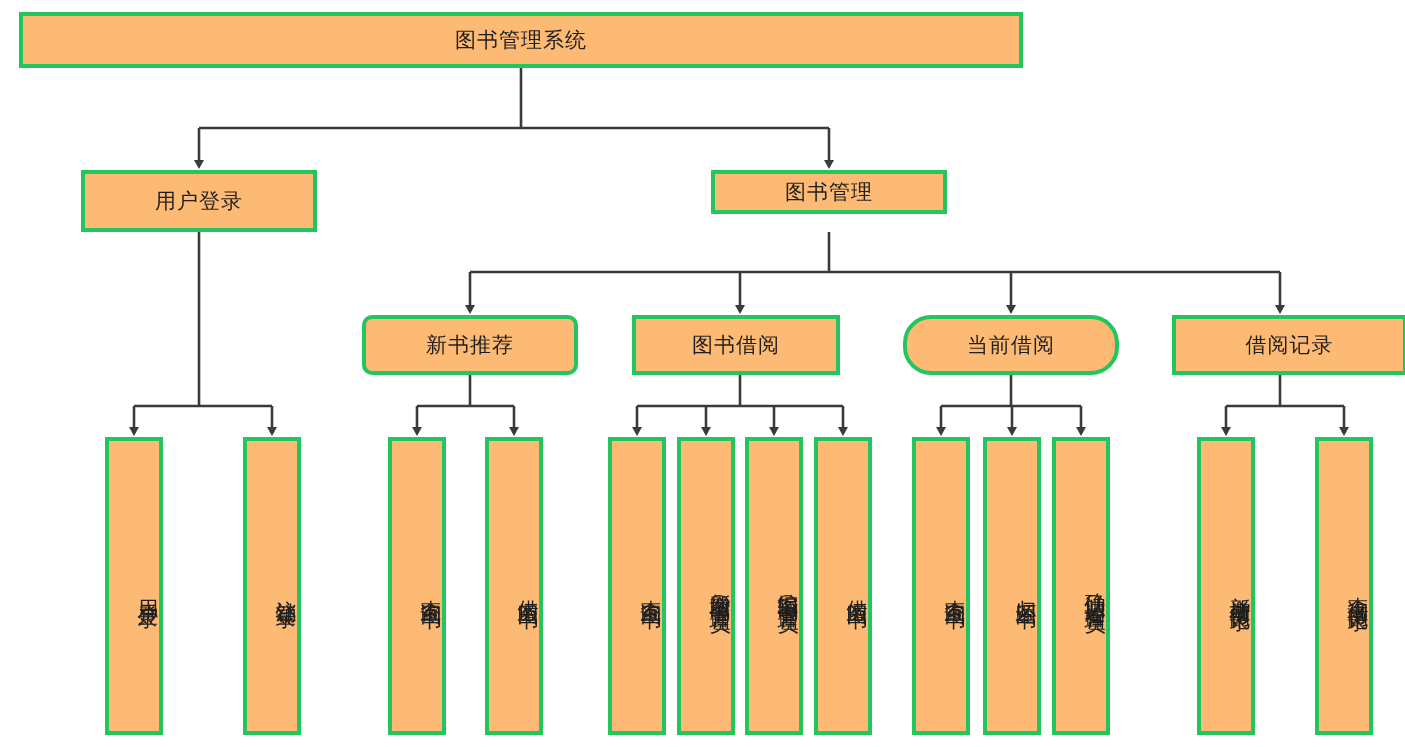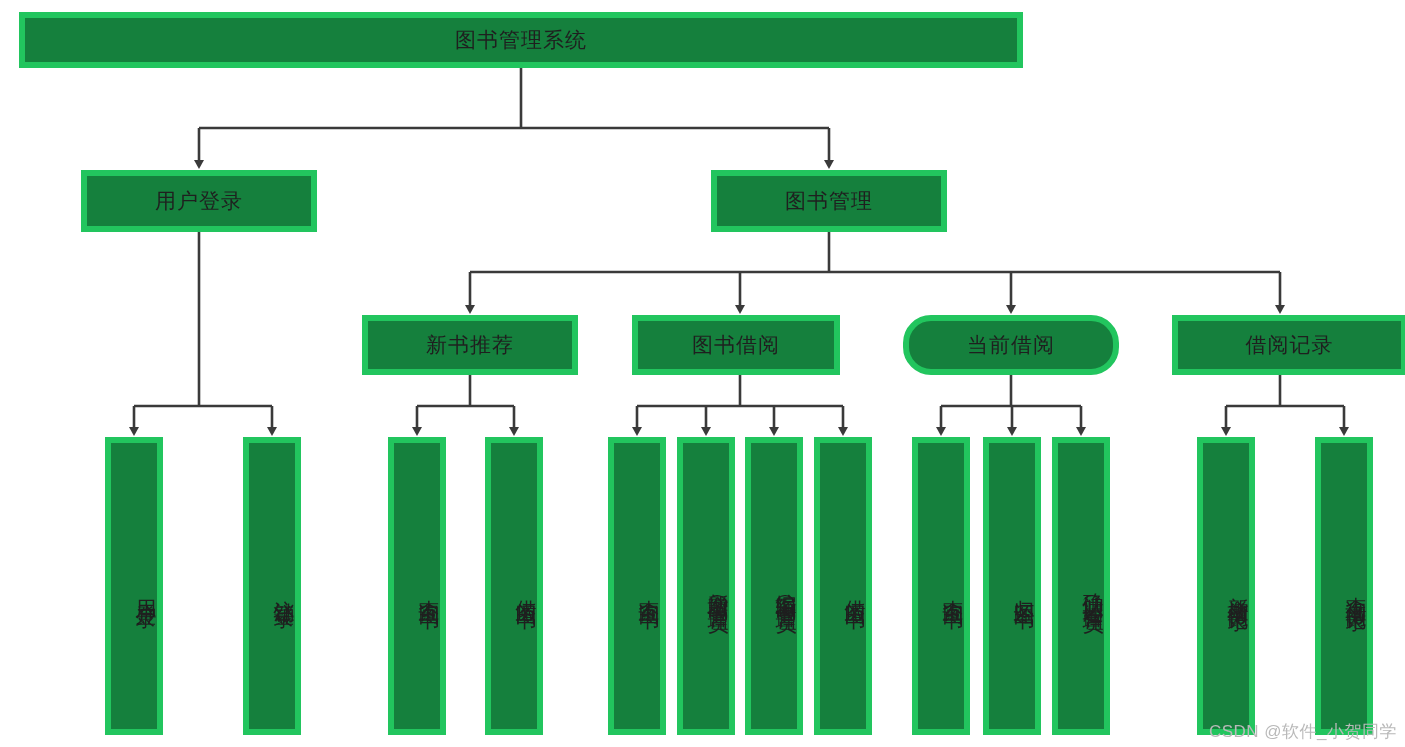--- a/index.html
+++ b/index.html
@@ -18,22 +18,22 @@
   svg#wires {
     position: absolute;
     left: 0; top: 0;
     width: 1405px;
     height: 747px;
     pointer-events: none;
   }
   .node {
     position: absolute;
     box-sizing: border-box;
-    border: 6px solid #22c55e;
-    background: #15803d;
+    border: 4px solid #22c55e;
+    background: #fdba74;
     display: flex;
     align-items: center;
     justify-content: center;
     color: #1f1f1f;
     text-align: right;
   }
   .node.horiz {
     font-size: 21px;
     letter-spacing: 1px;
   }
@@ -110,24 +110,24 @@
       </g>
   </svg>
 
   <div id="nodes-layer">
       <div class="node horiz" style="left: 19px; top: 12px; width: 1004px; height: 56px;">
         <span>图书管理系统</span>
       </div>
       <div class="node horiz" style="left: 81px; top: 170px; width: 236px; height: 62px;">
         <span>用户登录</span>
       </div>
-      <div class="node horiz" style="left: 711px; top: 170px; width: 236px; height: 62px;">
+      <div class="node horiz" style="left: 711px; top: 170px; width: 236px; height: 44px;">
         <span>图书管理</span>
       </div>
-      <div class="node horiz" style="left: 362px; top: 315px; width: 216px; height: 60px;">
+      <div class="node horiz" style="left: 362px; top: 315px; width: 216px; height: 60px; border-radius: 10px;">
         <span>新书推荐</span>
       </div>
       <div class="node horiz" style="left: 632px; top: 315px; width: 208px; height: 60px;">
         <span>图书借阅</span>
       </div>
       <div class="node horiz" style="left: 903px; top: 315px; width: 216px; height: 60px; border-radius: 28px;">
         <span>当前借阅</span>
       </div>
       <div class="node horiz" style="left: 1172px; top: 315px; width: 235px; height: 60px;">
         <span>借阅记录</span>
@@ -166,14 +166,13 @@
         <span class="vtext">确认归还（管理员）</span>
       </div>
       <div class="node vert" style="left: 1197px; top: 437px; width: 58px; height: 298px;">
         <span class="vtext">新增借阅记录</span>
       </div>
       <div class="node vert" style="left: 1315px; top: 437px; width: 58px; height: 298px;">
         <span class="vtext">查询借阅记录</span>
       </div>
     </div>
 
-  <div class="watermark">CSDN @软件_小贺同学</div>
 </div>
 
 </body></html>

